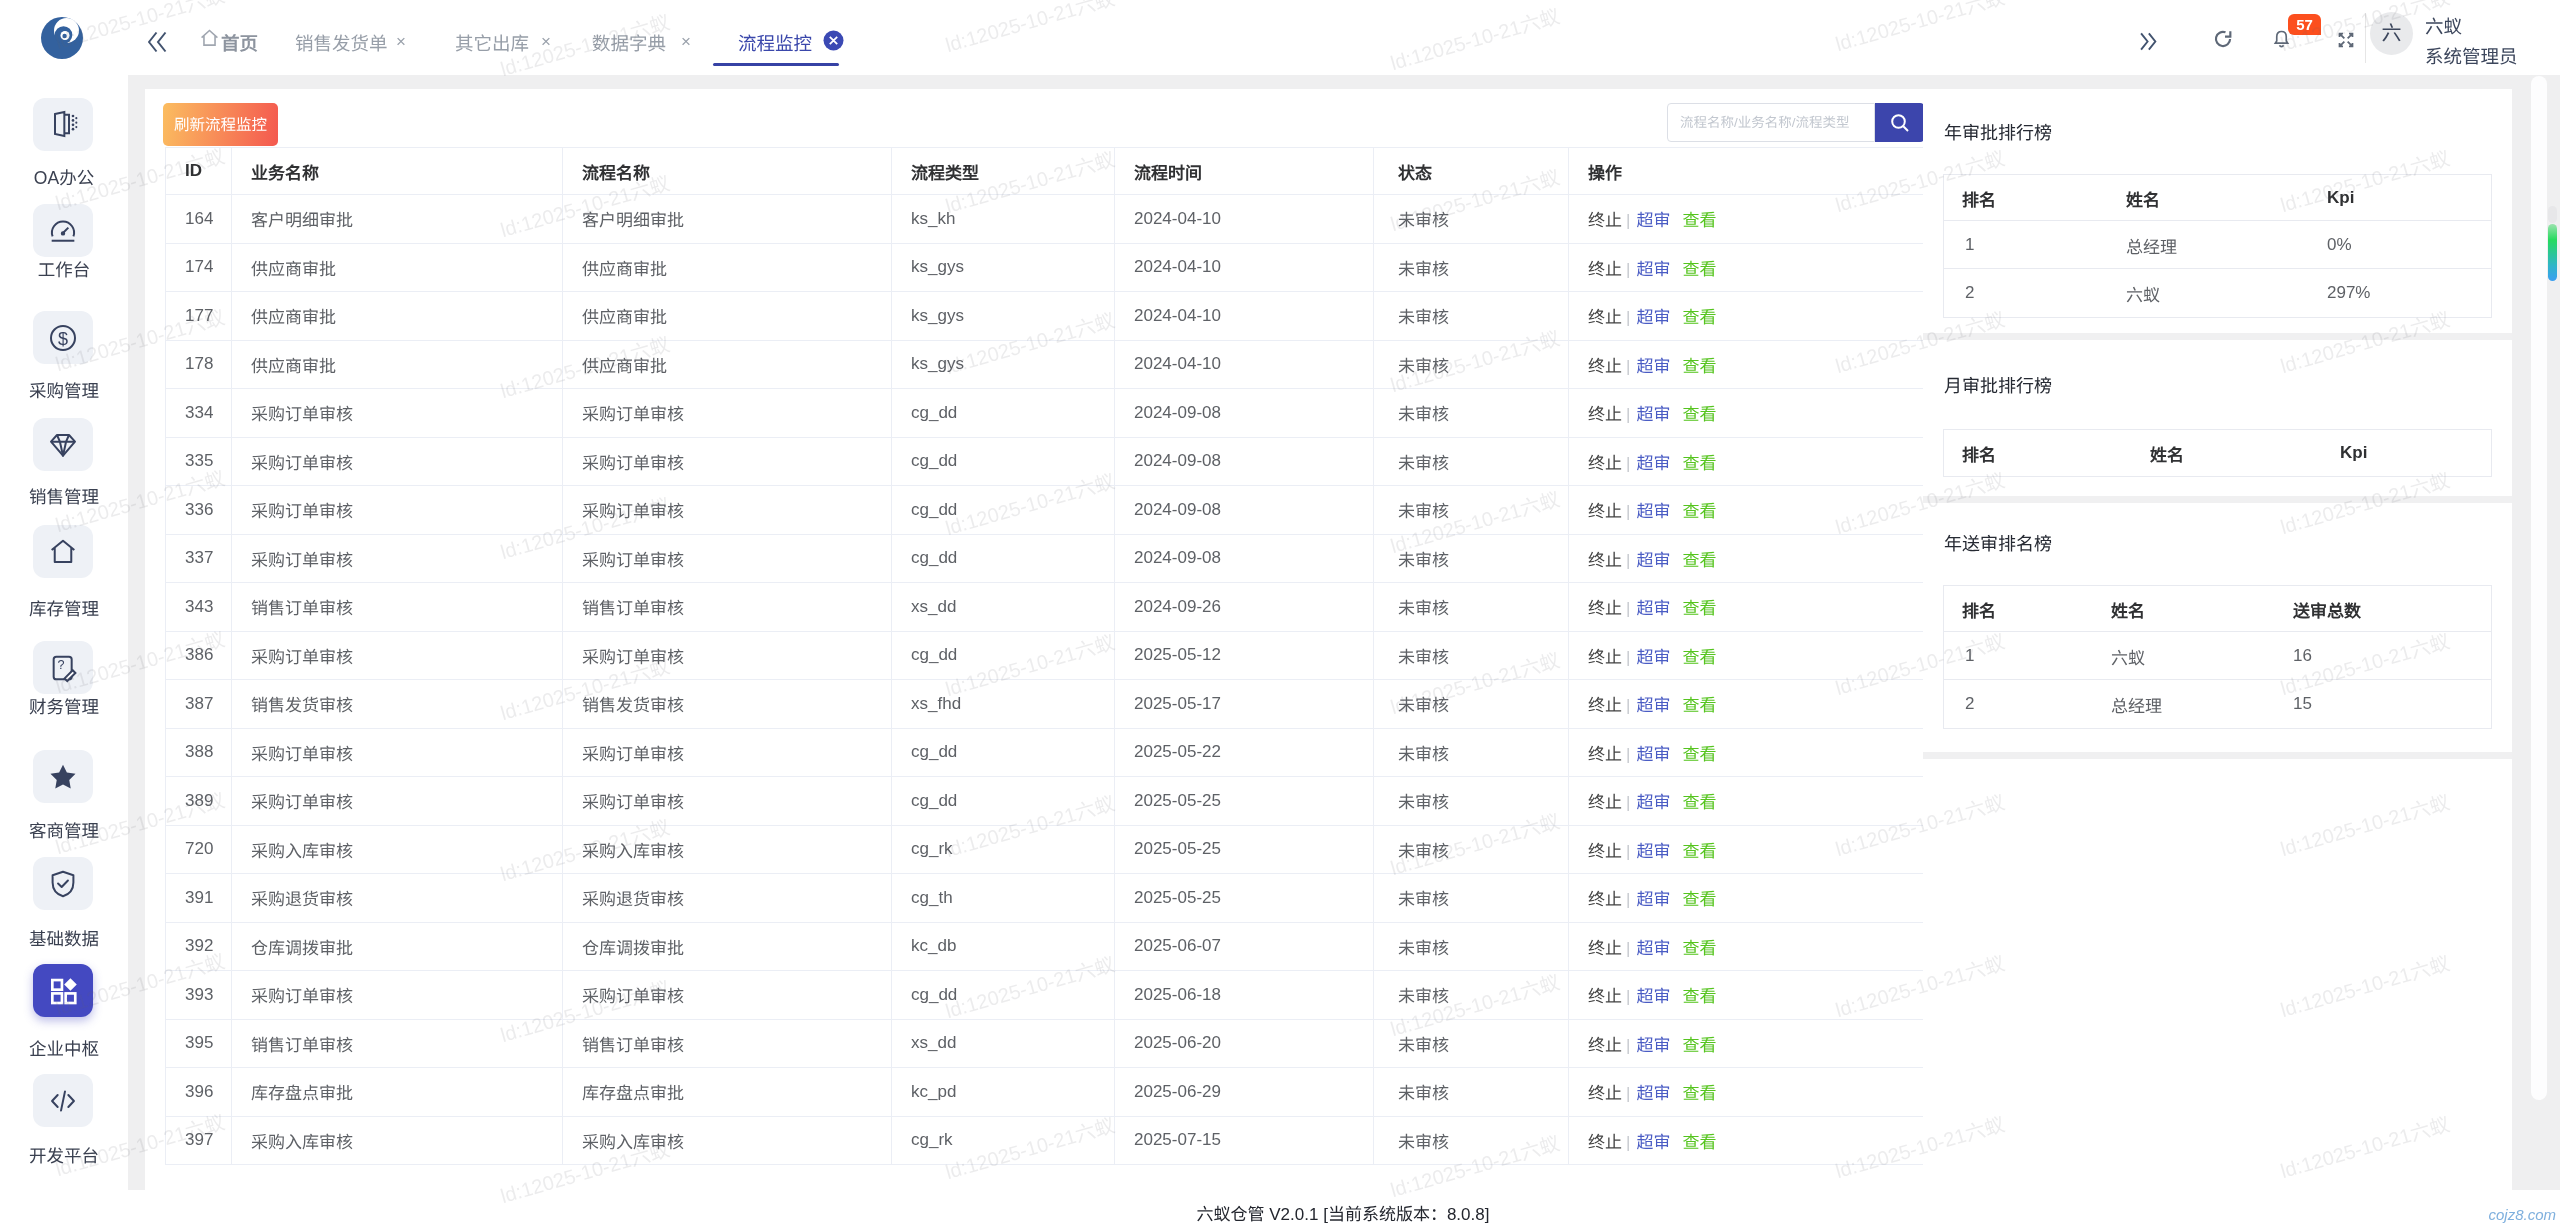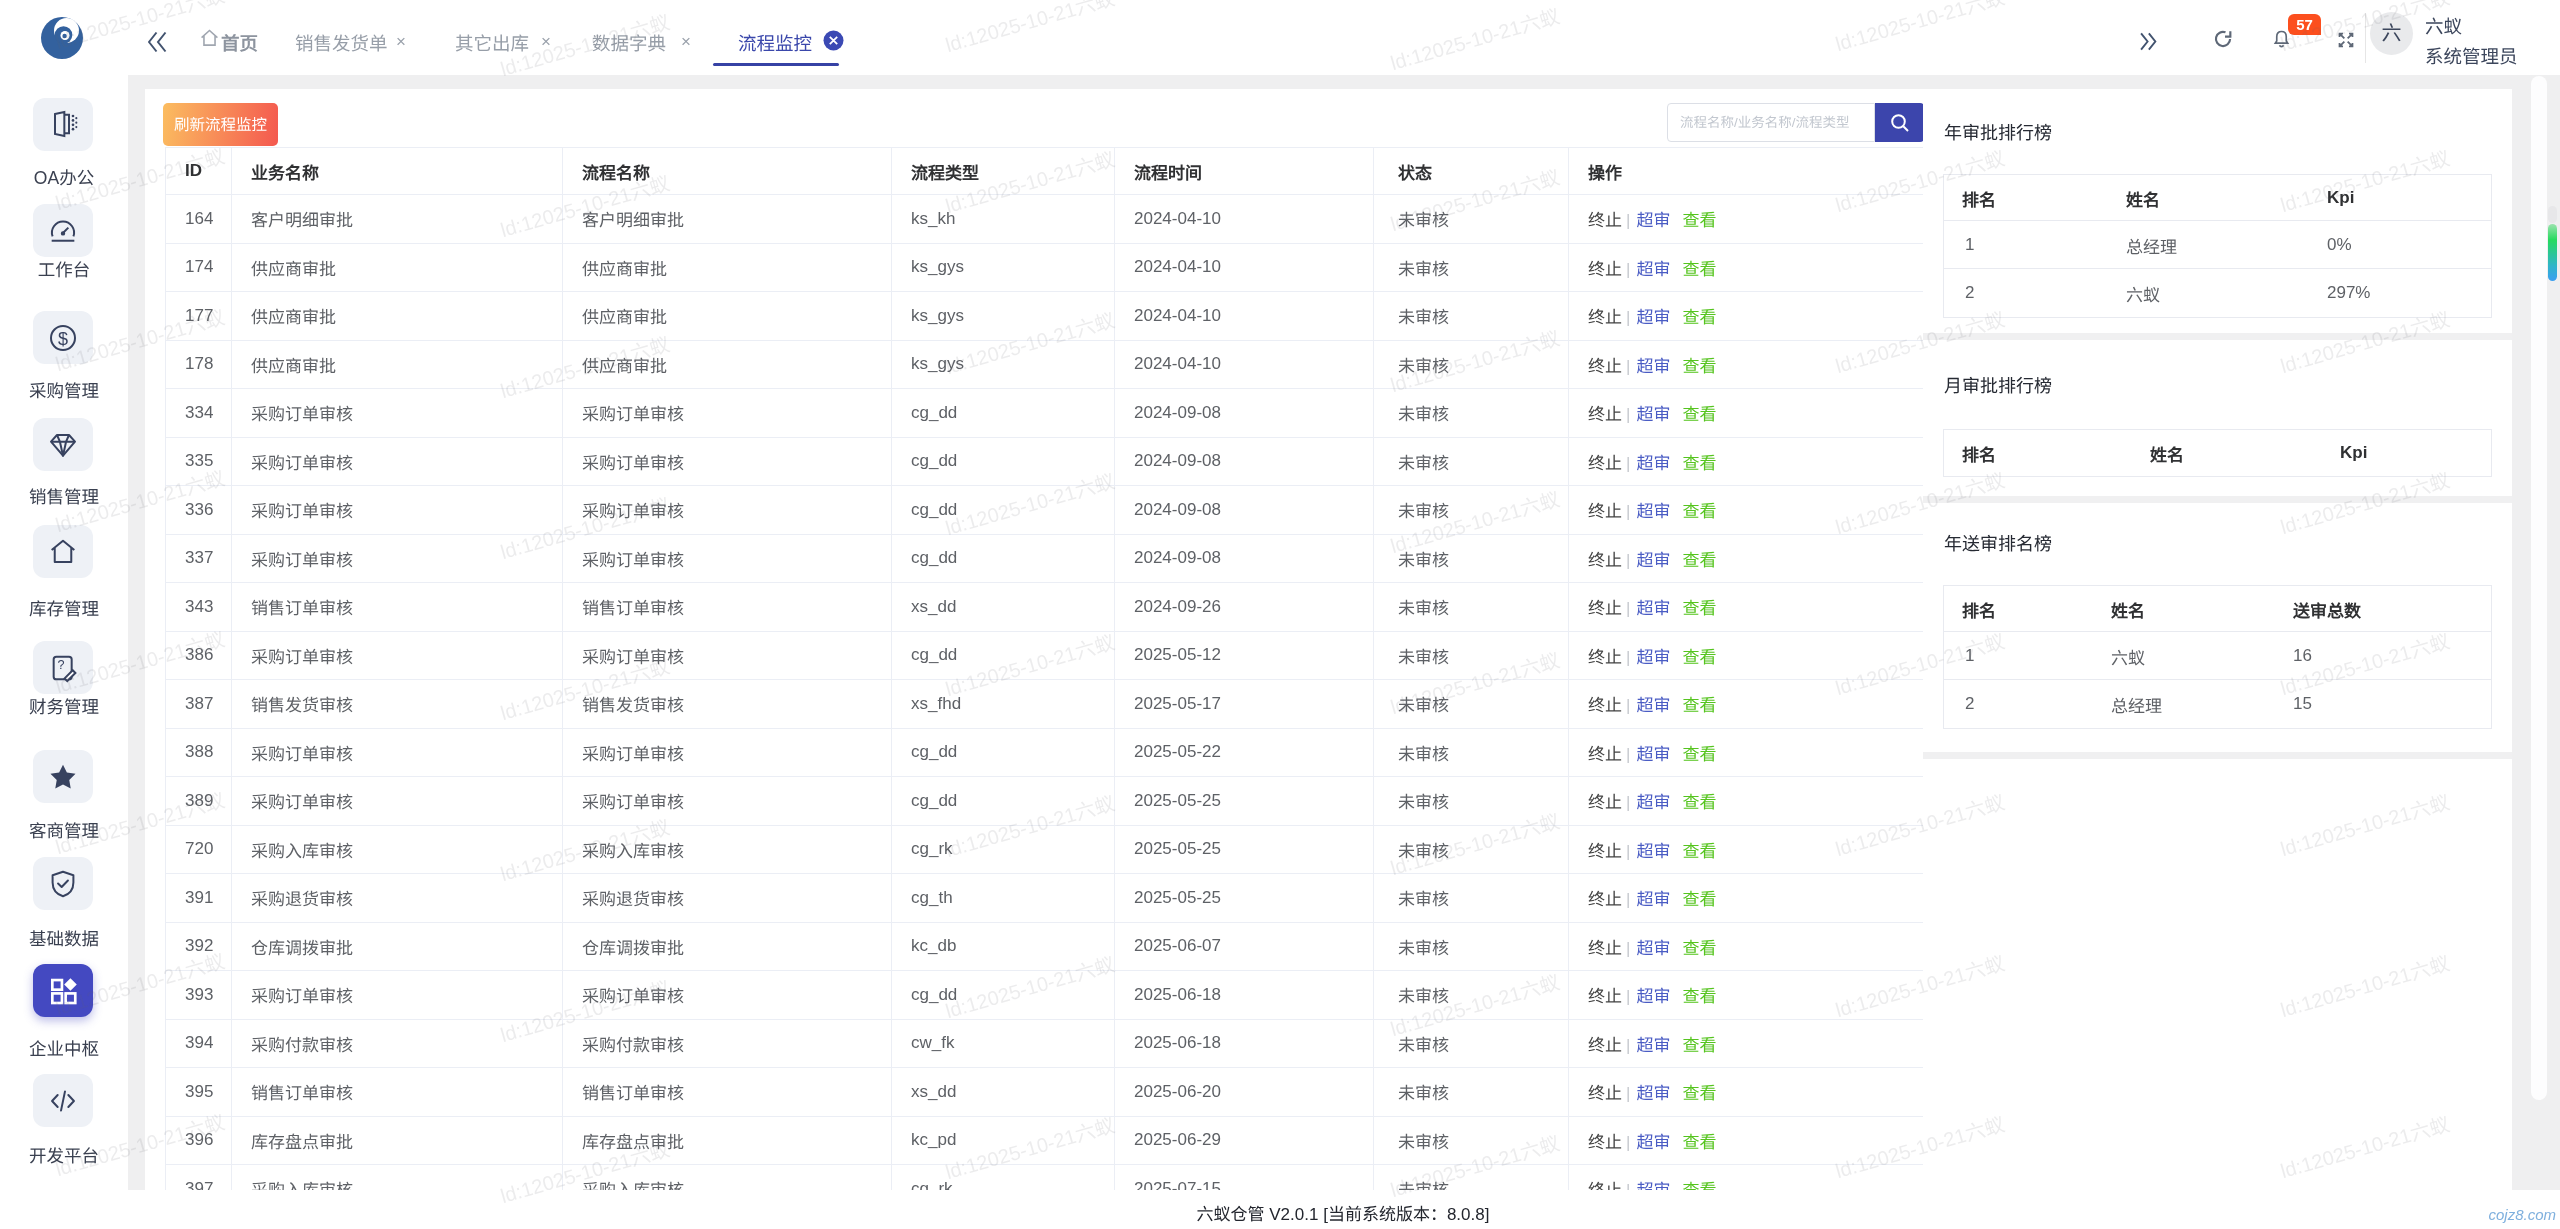--- a/index.html
+++ b/index.html
@@ -380,29 +380,20 @@
             <td>kc_db</td>
             <td>2025-06-07</td>
             <td style="padding-left:24px">未审核</td>
             <td><span style="color:#434343">终止</span><span class="lk-sep">|</span><span class="lk-b">超审</span><span class="lk-g" style="margin-left:12px">查看</span></td>
           </tr>
           <tr>
             <td class="c1">393</td>
             <td>采购订单审核</td>
             <td>采购订单审核</td>
             <td>cg_dd</td>
-            <td>2025-06-18</td>
-            <td style="padding-left:24px">未审核</td>
-            <td><span style="color:#434343">终止</span><span class="lk-sep">|</span><span class="lk-b">超审</span><span class="lk-g" style="margin-left:12px">查看</span></td>
-          </tr>
-          <tr>
-            <td class="c1">394</td>
-            <td>采购付款审核</td>
-            <td>采购付款审核</td>
-            <td>cw_fk</td>
             <td>2025-06-18</td>
             <td style="padding-left:24px">未审核</td>
             <td><span style="color:#434343">终止</span><span class="lk-sep">|</span><span class="lk-b">超审</span><span class="lk-g" style="margin-left:12px">查看</span></td>
           </tr>
           <tr>
             <td class="c1">395</td>
             <td>销售订单审核</td>
             <td>销售订单审核</td>
             <td>xs_dd</td>
             <td>2025-06-20</td>

